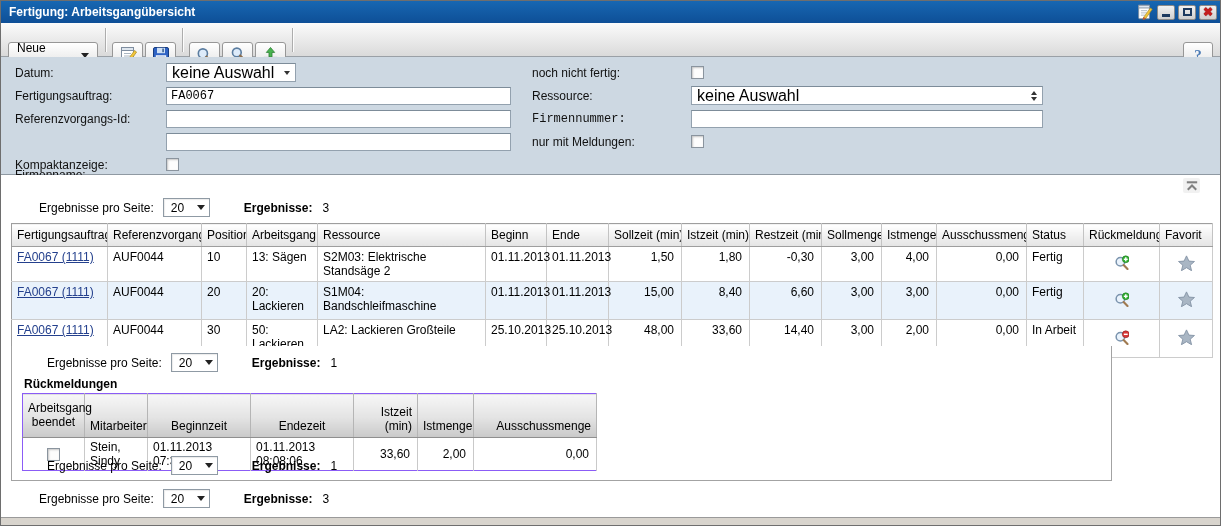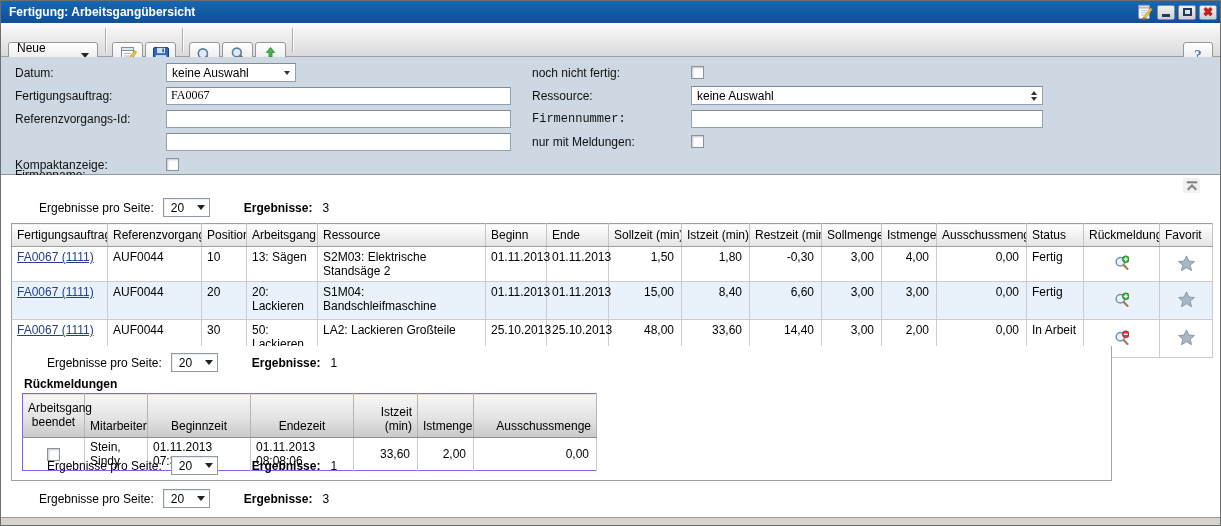--- a/index.html
+++ b/index.html
@@ -26,25 +26,25 @@
     border:1px solid #979797; border-radius:3px; display:flex; align-items:center; justify-content:center; cursor:pointer;margin-top:15px; }
   .tbtn.icon { width:31px; }
   .newsearch { left:7px; width:90px; padding:0 8px; gap:7px; font-size:12px; }
   .caret { width:0; height:0; border-left:4px solid transparent; border-right:4px solid transparent; border-top:5px solid #222; }
   .sep { position:absolute; top:5px; width:1px; height:24px; background:#adadad; box-shadow:1px 0 0 #fdfdfd; }
 
   
   .formpanel { position:absolute; left:0; top:56px; width:100%; height:118px; background:#cdd8e2; border-bottom:1px solid #8f99a2; }
   .frow { position:absolute; height:19px; display:flex; align-items:center; }
   .flabel { font-size:12px; color:#111; }
-  .tinput { height:18px; border:1px solid #93a1ae; border-top-color:#7d8c99; background:#fff; font-family:Liberation Serif, serif;
+  .tinput { height:18px; border:1px solid #93a1ae; border-top-color:#7d8c99; background:#fff; font-family:Liberation Mono, monospace;
     font-size:12px; padding:0 4px; }
   .selectbox { height:19px; background:#fff; border:1px solid #93a1ae; border-top-color:#7d8c99; display:flex; align-items:center;
     padding:0 5px; cursor:pointer; position:relative; }
-  .selectbox .val { flex:1; font-size:12px; }
+  .selectbox .val { flex:1; font-size:16px; }
   .updown { display:flex; flex-direction:column; gap:2px; align-items:center; }
   .tri-up { width:0; height:0; border-left:3.5px solid transparent; border-right:3.5px solid transparent; border-bottom:4px solid #333; }
   .tri-dn { width:0; height:0; border-left:3.5px solid transparent; border-right:3.5px solid transparent; border-top:4px solid #333; }
   .checkbox { width:13px; height:13px; background:#fdfdfd; border:1px solid #8a949e; box-shadow:inset 1px 1px 2px rgba(0,0,0,.22); cursor:pointer; }
 
   
   .content { position:absolute; left:0; top:174px; width:100%; height:342px; background:#fff; }
   .collapse-btn { position:absolute; left:1182px; top:3px; width:17px; height:15px; background:#f1f1f1; border-radius:2px;
     display:flex; align-items:center; justify-content:center; cursor:pointer; }
 

